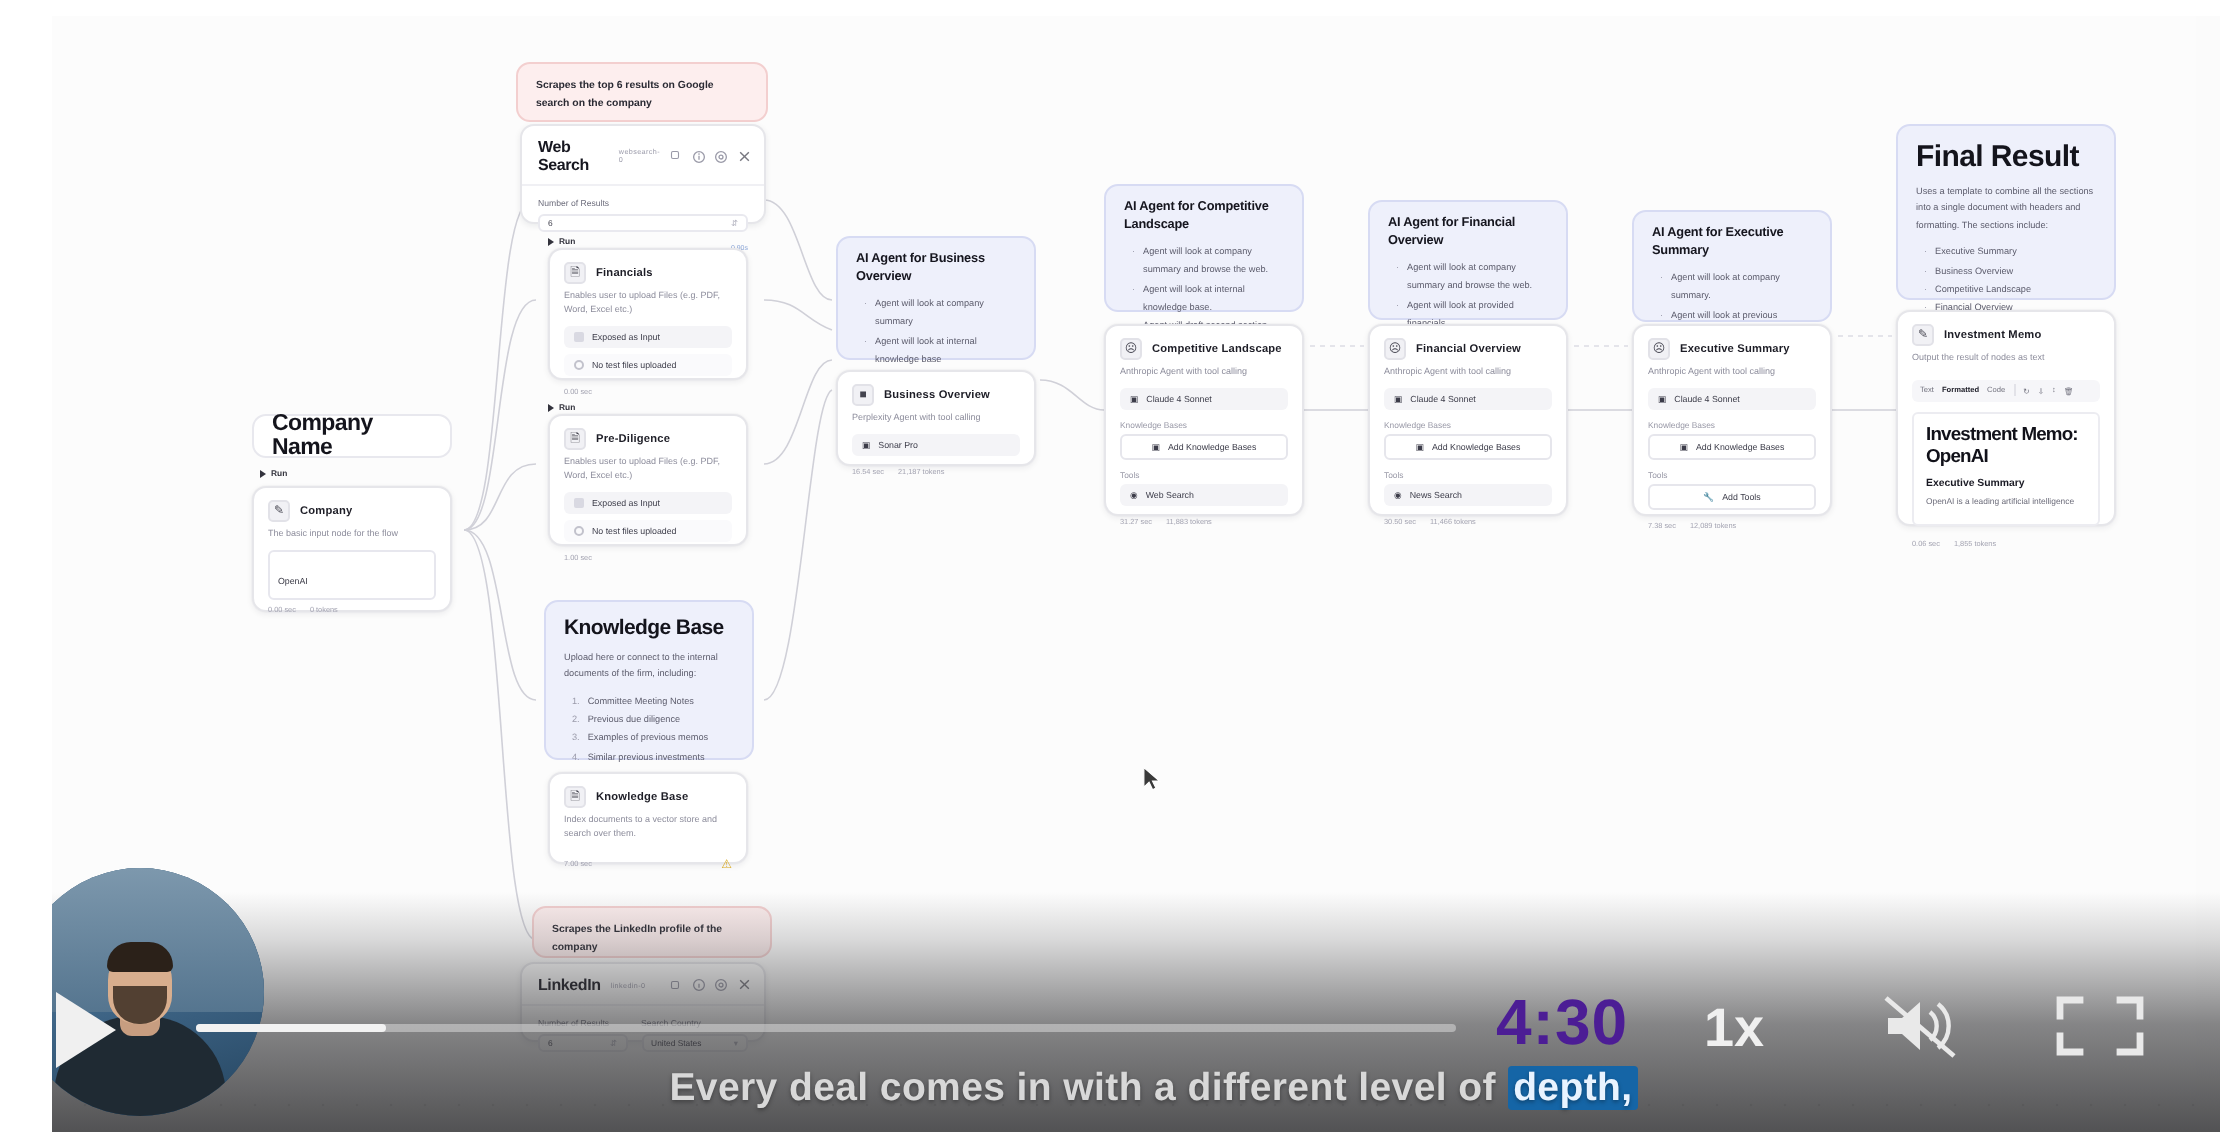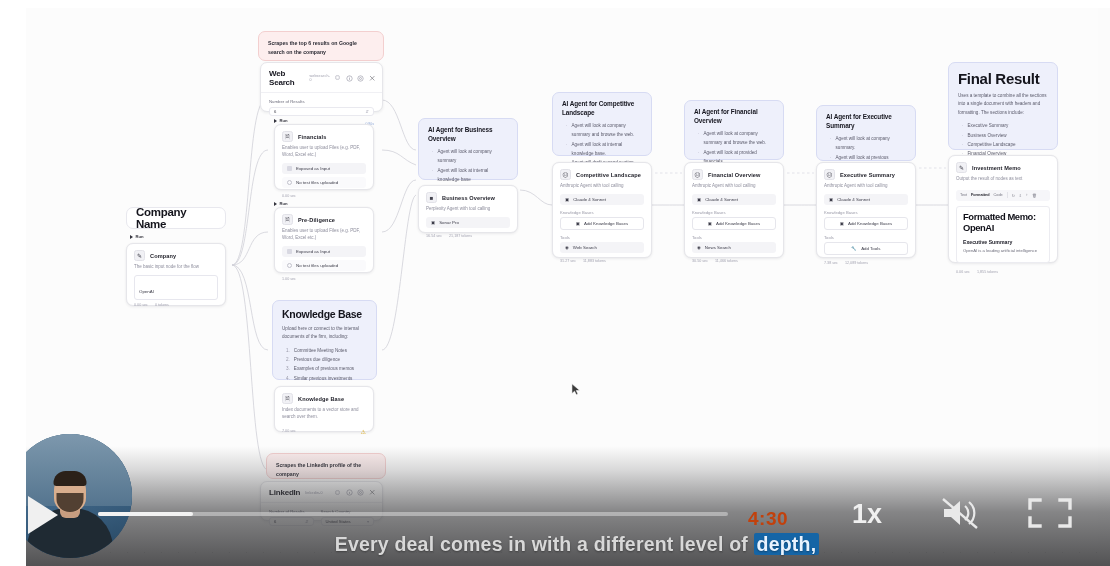--- a/index.html
+++ b/index.html
@@ -145,21 +145,21 @@
   .pip .body { position:absolute; left:50%; bottom:-12px; transform:translateX(-50%); width:86px; height:62px; background:#1f2a33; border-radius:40px 40px 0 0;}
   .pip .neck { position:absolute; left:50%; bottom:40px; transform:translateX(-50%); width:20px; height:18px; background:#c79d80; border-radius:6px;}
   .pip .head { position:absolute; left:50%; bottom:46px; transform:translateX(-50%); width:32px; height:38px; background:#d8ae8e; border-radius:16px 16px 14px 14px;}
   .pip .hair { position:absolute; left:50%; bottom:72px; transform:translateX(-50%); width:33px; height:15px; background:#2b2119; border-radius:16px 16px 4px 4px;}
   .pip .beard{ position:absolute; left:50%; bottom:46px; transform:translateX(-50%); width:27px; height:19px; background:#3b2d22; border-radius:0 0 13px 13px; opacity:.85;}
 
   .ctrl-play { position:absolute; left:28px; bottom:32px; width:0;height:0;
     border-left:30px solid #f0f0f0; border-top:19px solid transparent; border-bottom:19px solid transparent;}
   .pbar { position:absolute; left:98px; bottom:50px; width:630px; height:4px; background:rgba(235,235,235,.45); border-radius:2px;}
   .pbar .fill { position:absolute; left:0; top:0; height:4px; width:95px; background:#f2f2f2; border-radius:2px;}
-  .time { position:absolute; left:748px; bottom:36px; font-size:19px; font-weight:700; color:#c2410c; letter-spacing:.5px;}
+  .time { position:absolute; left:748px; bottom:36px; font-size:32px; font-weight:700; color:#4c1d95; letter-spacing:.5px;}
   .rate { position:absolute; left:852px; bottom:36px; font-size:27px; font-weight:800; color:#f0f0f0;}
   .mute { position:absolute; left:938px; bottom:36px; width:52px; height:34px;}
   .fscr { position:absolute; left:1026px; bottom:36px; width:48px; height:34px;}
 </style>
 </head>
 <body>
 
 <div id="root">
 
   <div class="canvas">
@@ -577,21 +577,21 @@
       <span class="act">Formatted</span>
       <span>Code</span>
       <span class="sep"></span>
       <span>↻</span>
       <span>⇩</span>
       <span>↕</span>
       <span>🗑</span>
     </div>
     <div class="doc-body">
       <div class="doc-frame">
-        <div class="doc-h1">Formatted Memo: OpenAI</div>
+        <div class="doc-h1">Investment Memo: OpenAI</div>
         <div class="doc-h2">Executive Summary</div>
         <div class="doc-p">OpenAI is a leading artificial intelligence</div>
       </div>
     </div>
     <div class="n-foot">
       <span>0.06 sec</span>
       <span>1,855 tokens</span>
     </div>
   </div>
 

